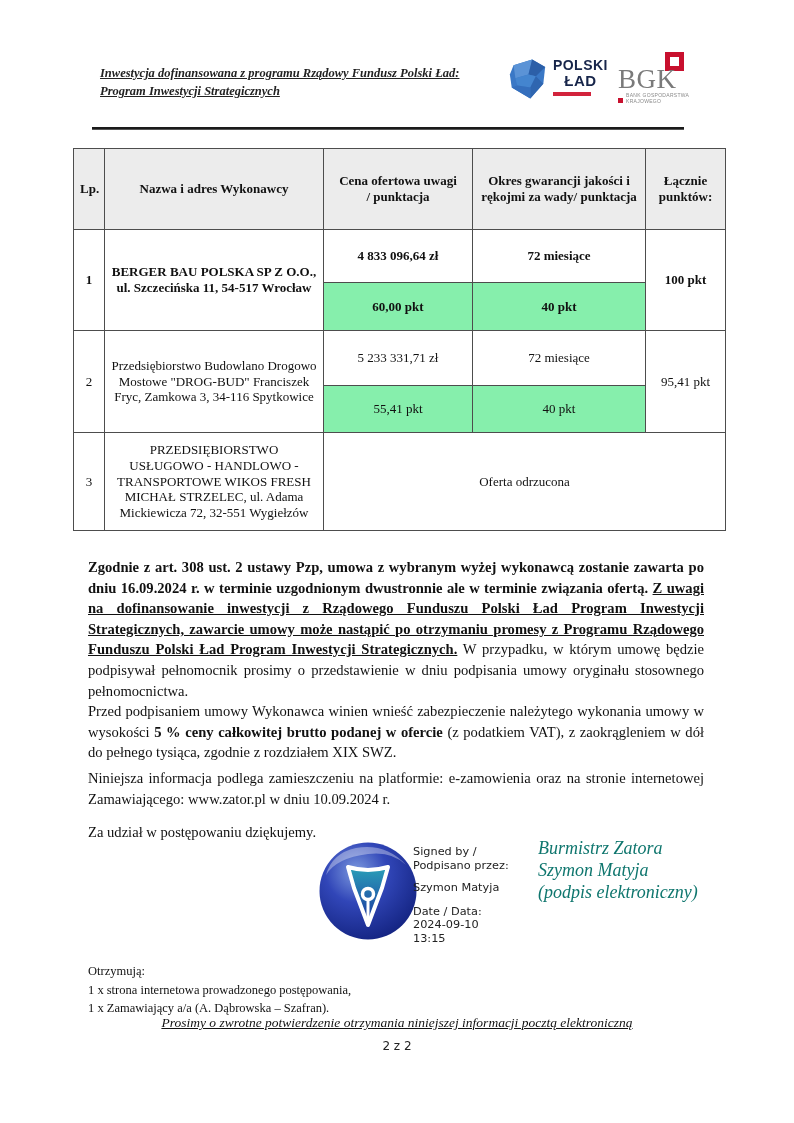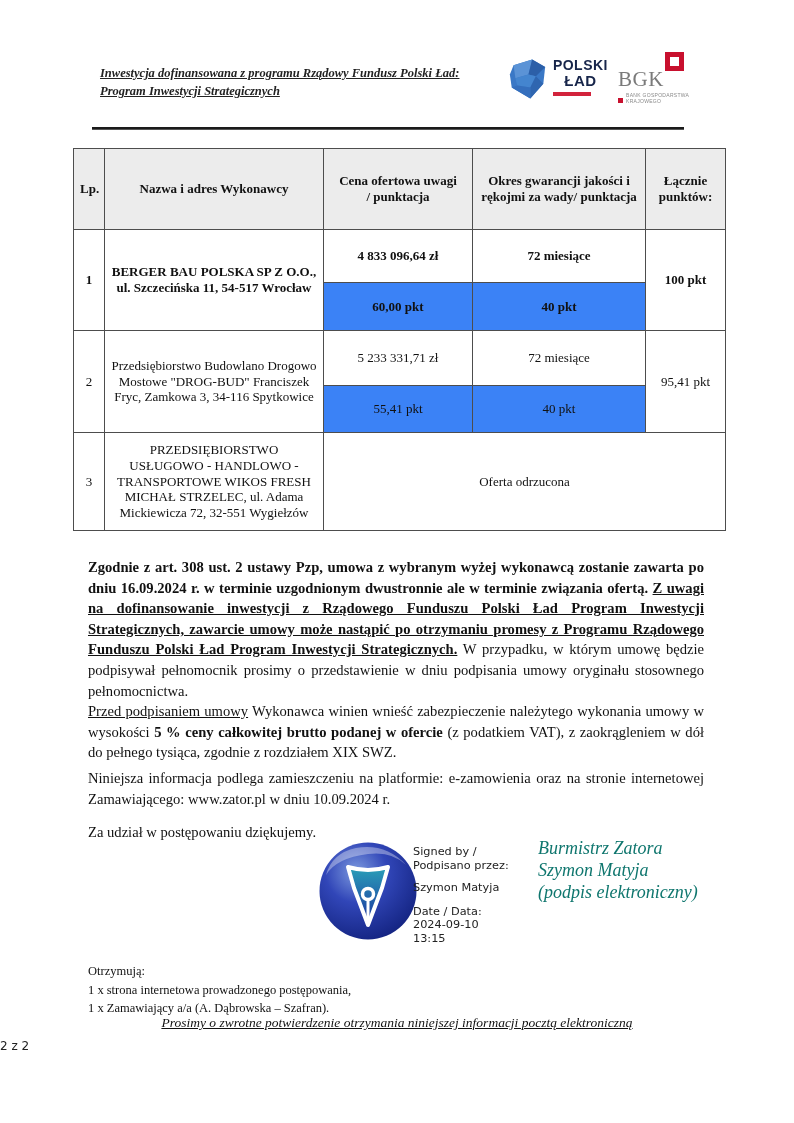--- a/index.html
+++ b/index.html
@@ -24,21 +24,21 @@
 
   .logo-pl { position: absolute; left: 508px; top: 56px; width: 100px; height: 56px; display: flex; gap: 4px; }
   .pl-shield { width: 44px; height: 48px; }
   .pl-text { display: flex; flex-direction: column; padding-top: 2px; text-align: center; }
   .pl-word1 { font-family: "Liberation Sans", sans-serif; font-size: 14px; font-weight: 700; letter-spacing: 0.5px; color: #17254a; line-height: 15px; }
   .pl-word2 { font-family: "Liberation Sans", sans-serif; font-size: 15px; font-weight: 800; letter-spacing: 0.5px; color: #17254a; line-height: 16px; }
   .pl-bar { width: 38px; height: 3.5px; background: #d2233c; margin-top: 3px; }
 
   .logo-bgk { position: absolute; left: 612px; top: 52px; width: 80px; height: 54px; }
   .bgk-square { position: absolute; right: 8px; top: 0; width: 19px; height: 19px; border: 5px solid #c8102e; background: #fff; }
-  .bgk-abbr { position: absolute; left: 6px; top: 16px; font-family: "Liberation Serif", serif; font-size: 21px; line-height: 22px; color: #7a7a7a; letter-spacing: 0.5px; }
+  .bgk-abbr { position: absolute; left: 6px; top: 16px; font-family: "Liberation Serif", serif; font-size: 27px; line-height: 22px; color: #7a7a7a; letter-spacing: 0.5px; }
   .bgk-sub { position: absolute; left: 6px; top: 40px; display: flex; gap: 3px; align-items: flex-end; }
   .bgk-bullet { width: 5px; height: 5px; background: #c8102e; margin-bottom: 1px; }
   .bgk-subtext { font-family: "Liberation Sans", sans-serif; font-size: 5px; line-height: 6px; color: #8a8a8a; letter-spacing: 0.3px; }
 
   .top-rule { position: absolute; left: 92px; top: 127px; width: 592px; height: 3px; background: #1a1a1a; border-bottom: 1px solid #555; }
 
   
   table.tender {
     position: absolute; left: 73px; top: 148px; width: 652px;
     border-collapse: collapse; table-layout: fixed;
@@ -47,33 +47,33 @@
   table.tender td, table.tender th {
     border: 1px solid #4d4d4d;
     text-align: center; vertical-align: middle;
     padding: 4px 6px;
     line-height: 1.22;
   }
   table.tender { border: 1.5px solid #3a3a3a; }
   table.tender th { background: #ececec; font-weight: bold; }
   td.name-cell { text-align: left; padding: 4px 8px; }
   tr.bold-row td { font-weight: bold; margin-top: 8px; }
-  td.shaded { background: #3b82f6; }
+  td.shaded { background: #86efac; }
 
   
   .body-text {
     position: absolute; left: 88px; top: 557px; width: 616px;
     font-size: 14.6px; line-height: 20.6px; text-align: justify; color: #111;
   }
   .body-text p { margin: 0; }
   .body-text p.gap-sm { margin-top: 5px; }
   .body-text p.gap-md { margin-top: 13px; }
   .seg-b { font-weight: bold; }
   .seg-bu { font-weight: bold; text-decoration: underline; }
-  .seg-u { text-decoration: underline; }
+  .seg-u { }
   a.doc-link { color: #111; cursor: pointer; }
 
   
   .sig-badge { position: absolute; left: 318px; top: 841px; width: 100px; height: 100px; }
   .sig-stamp-text {
     position: absolute; left: 413px; top: 845px; width: 120px;
     font-family: "DejaVu Sans", sans-serif; font-size: 11.3px; line-height: 13.5px; color: #222;
   }
   .sig-stamp-text .stamp-name { margin-top: 9px; }
   .sig-stamp-text .stamp-date { margin-top: 10px; }
@@ -87,21 +87,21 @@
     position: absolute; left: 88px; top: 962px; width: 616px;
     font-size: 12.5px; line-height: 18.5px; color: #111;
   }
   .confirm-note {
     position: absolute; left: 0; top: 1015px; width: 794px;
     text-align: center; font-style: italic; font-size: 13.5px; color: #111;
   }
   .confirm-note span { text-decoration: underline; }
   .page-number {
     position: absolute; left: 0; top: 1039px; width: 794px;
-    text-align: left; font-family: "DejaVu Sans", sans-serif; font-size: 12px; color: #222;
+    text-align: center; font-family: "DejaVu Sans", sans-serif; font-size: 12px; color: #222;
   }
 </style>
 </head>
 <body>
 
 <div class="page">
 
   <div class="funding-note">
     <div class="note-line">Inwestycja dofinansowana z programu Rządowy Fundusz Polski Ład:</div>
     <div class="note-line">Program Inwestycji Strategicznych</div>

